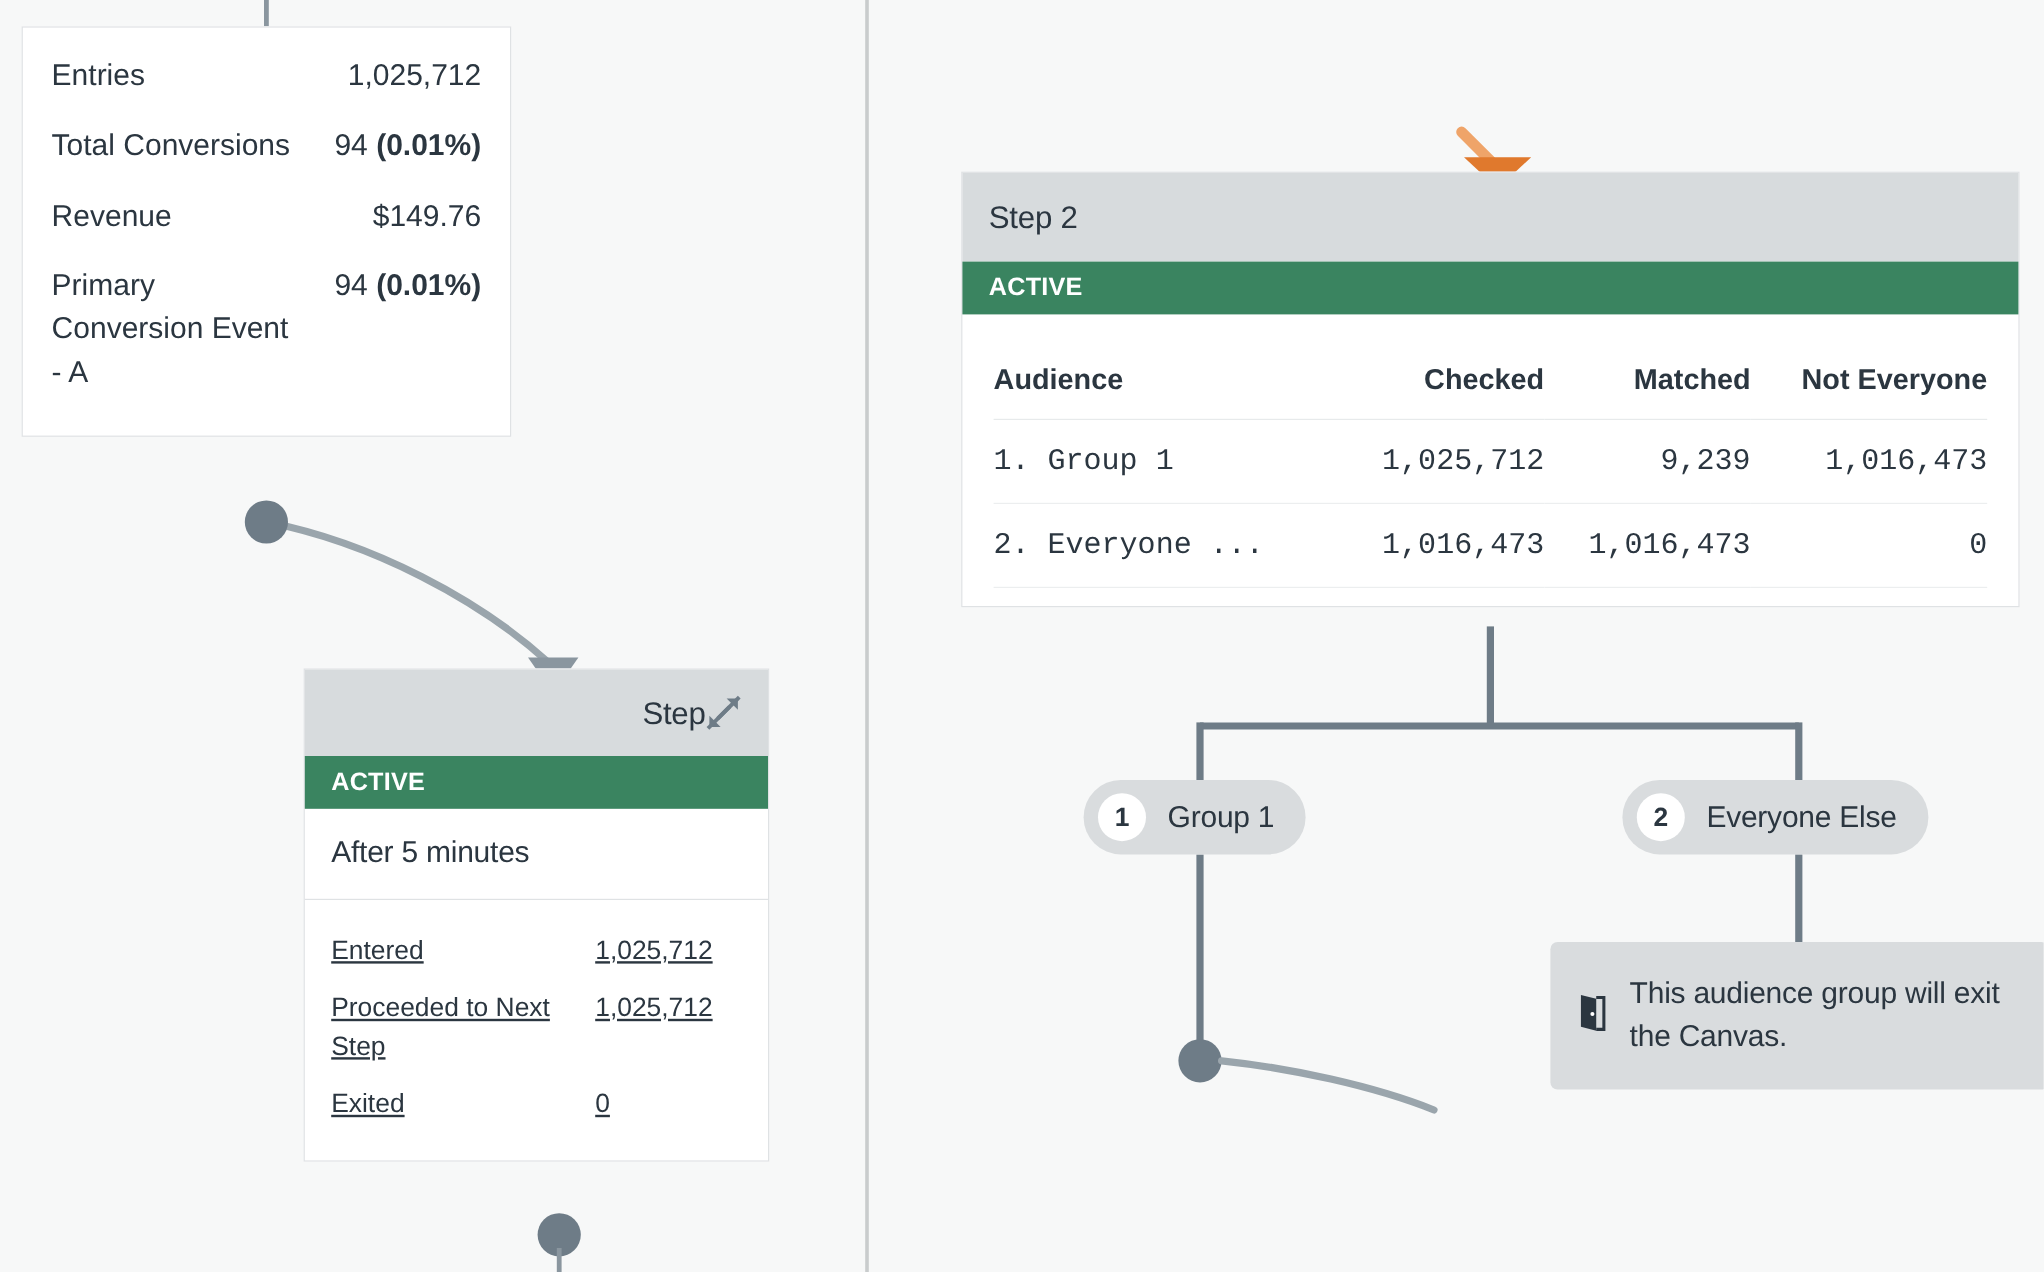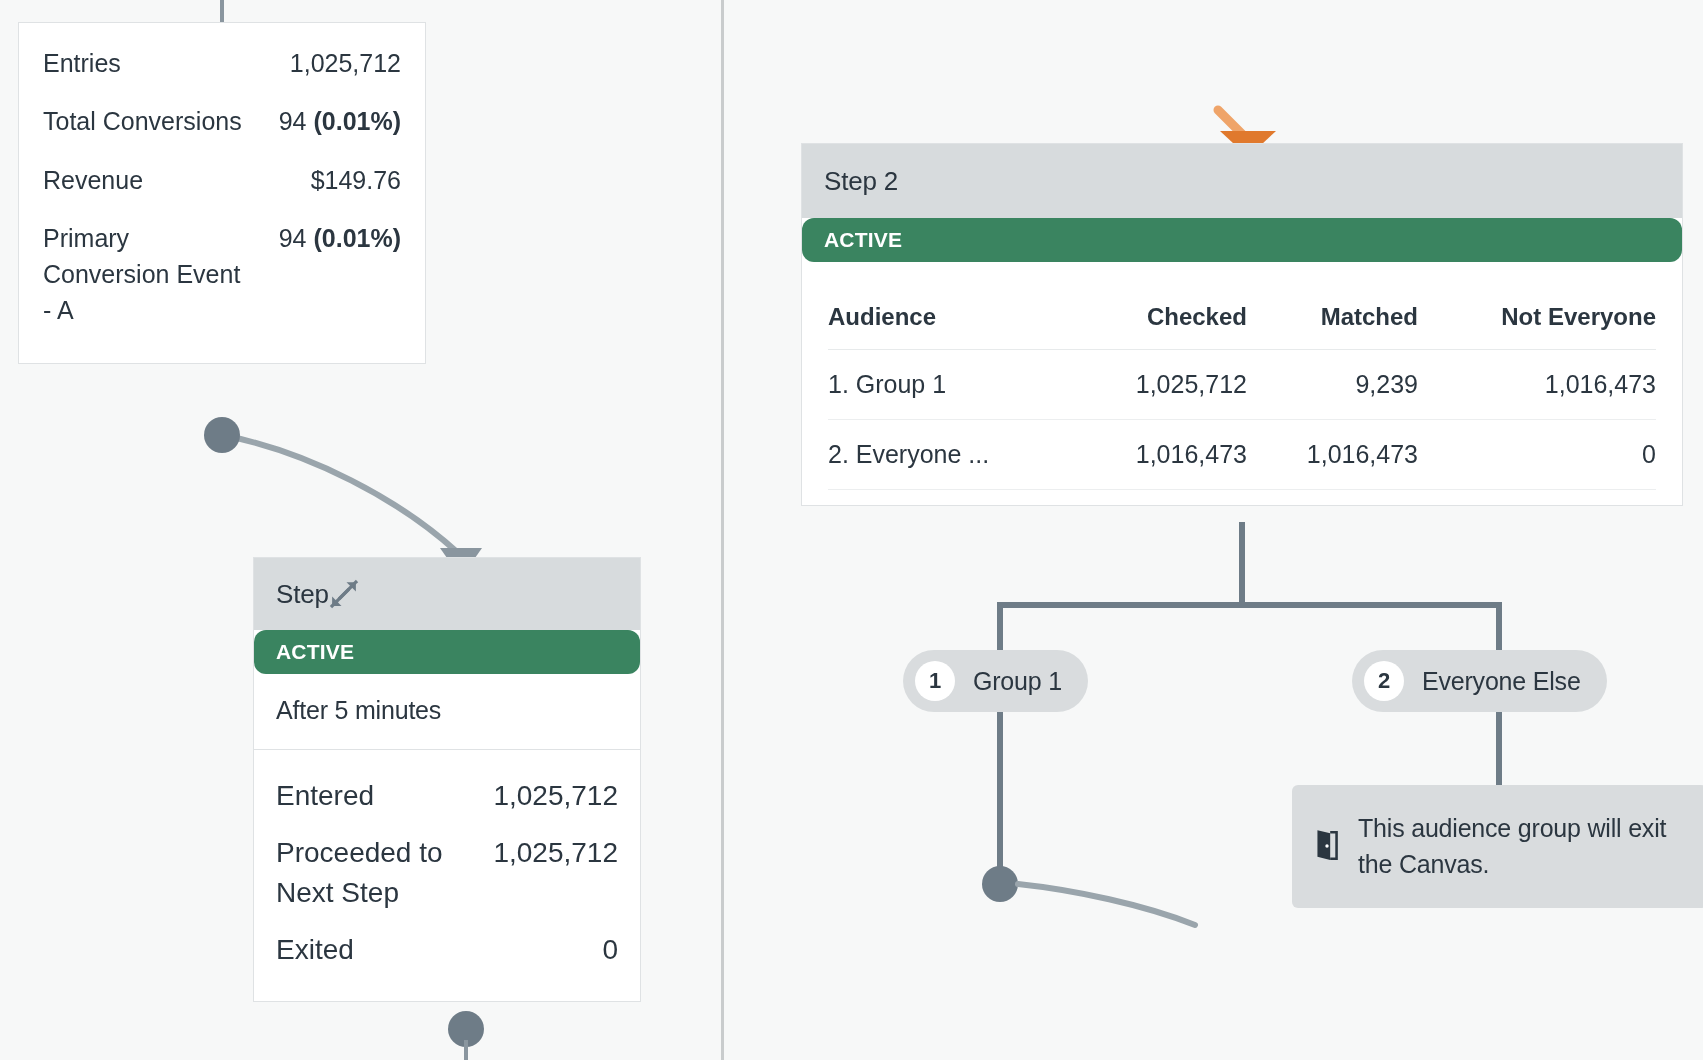--- a/index.html
+++ b/index.html
@@ -97,58 +97,58 @@
   #step-card {
     left: 253px;
     top: 557px;
     width: 388px;
   }
   .step-header {
     background: #d7dbdd;
     height: 72px;
     display: flex;
     align-items: center;
-    justify-content: flex-start;
+    justify-content: flex-end;
     padding: 0 22px;
   }
   .step-header-title {
     font-size: 26px;
     color: #2b3640;
     letter-spacing: -0.2px;
   }
   .expand-icon { width: 30px; height: 30px; display: block; }
   .status-bar {
     background: #3a8460;
     height: 44px;
     display: flex;
     align-items: center;
     padding: 0 22px;
     color: #ffffff;
     font-size: 21px;
     font-weight: bold;
     letter-spacing: 0.2px;
-    border-radius: 12px;
   }
   .step-delay {
     padding: 22px 22px 24px;
     font-size: 25px;
     border-bottom: 1px solid #dfe2e4;
     letter-spacing: -0.2px;
   }
   .step-stats {
     padding: 26px 22px 28px;
   }
   .step-stat-row {
     display: flex;
-    justify-content: space-between;
+    justify-content: flex-start;
     align-items: flex-start;
-    font-size: 28px;
+    font-size: 22px;
     line-height: 1.45;
     margin-bottom: 16px;
     gap: 10px;
+    text-decoration: underline;
   }
   .step-stat-row:last-child { margin-bottom: 3px; }
   .step-stat-label { flex: 1 1 auto; max-width: 210px; }
   .step-stat-value { flex: 0 0 auto; white-space: nowrap; }
 
   
   #step2-card {
     left: 801px;
     top: 143px;
     width: 882px;
@@ -178,20 +178,21 @@
     border-bottom: 1px solid #e7eaeb;
     white-space: nowrap;
   }
   .s2-table th:first-child { text-align: left; }
   .s2-table td {
     font-size: 25px;
     text-align: right;
     padding: 20px 0 20px;
     border-bottom: 1px solid #eceeef;
     white-space: nowrap;
+    font-family: Liberation Mono, monospace;
   }
   .s2-table td:first-child { text-align: left; }
   .s2-table tr:last-child td { border-bottom: 1px solid #eceeef; }
 
   
   .pill {
     position: absolute;
     height: 62px;
     background: #d9dcde;
     border-radius: 31px;

